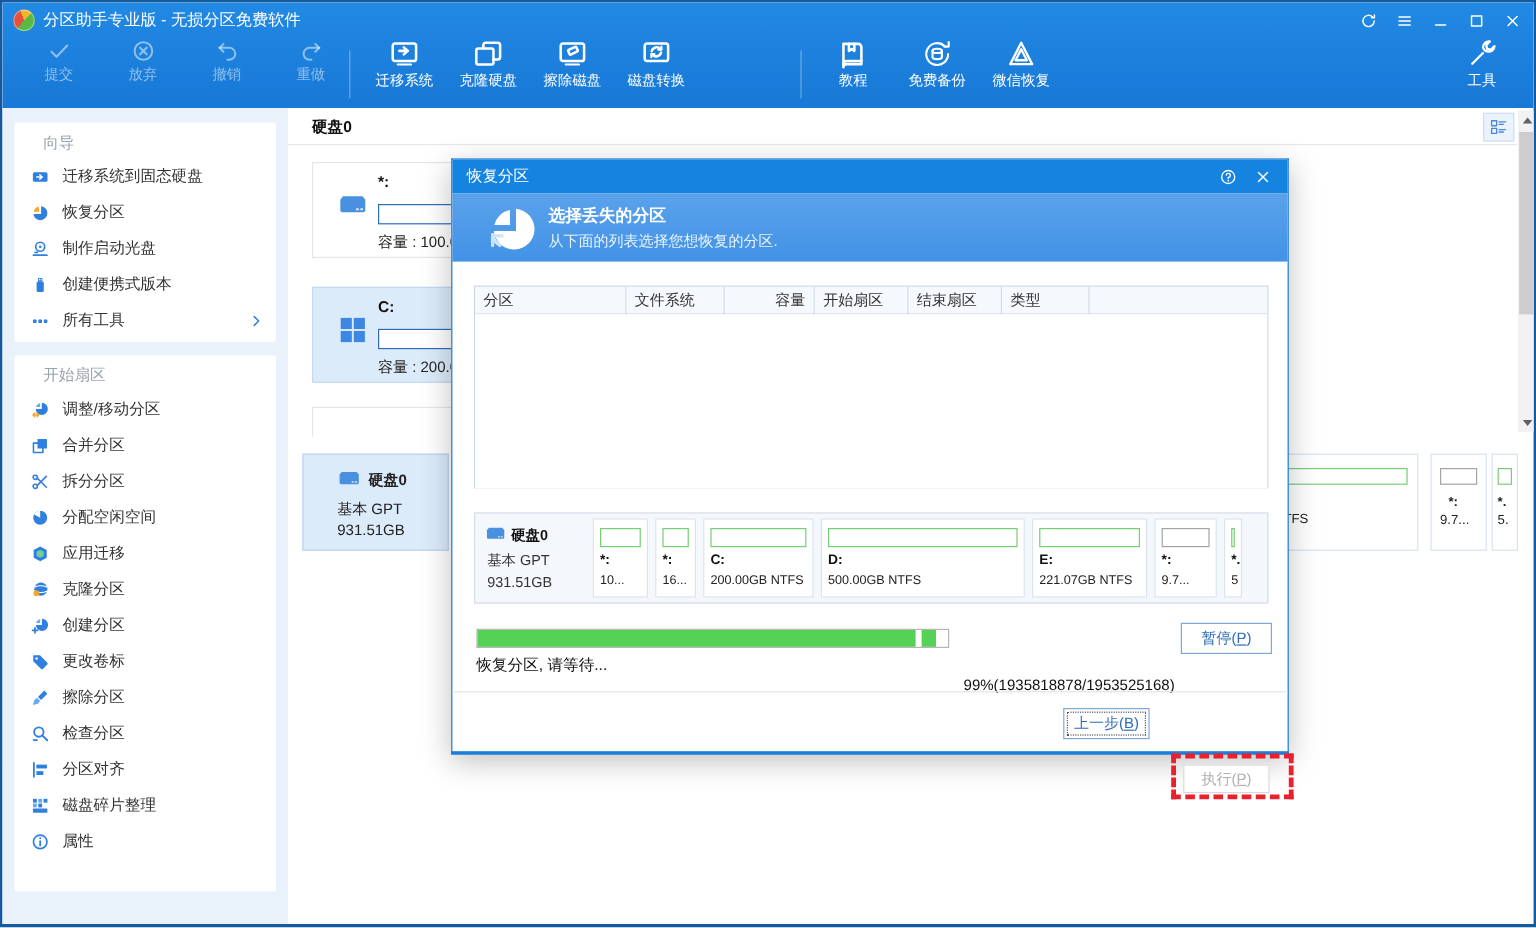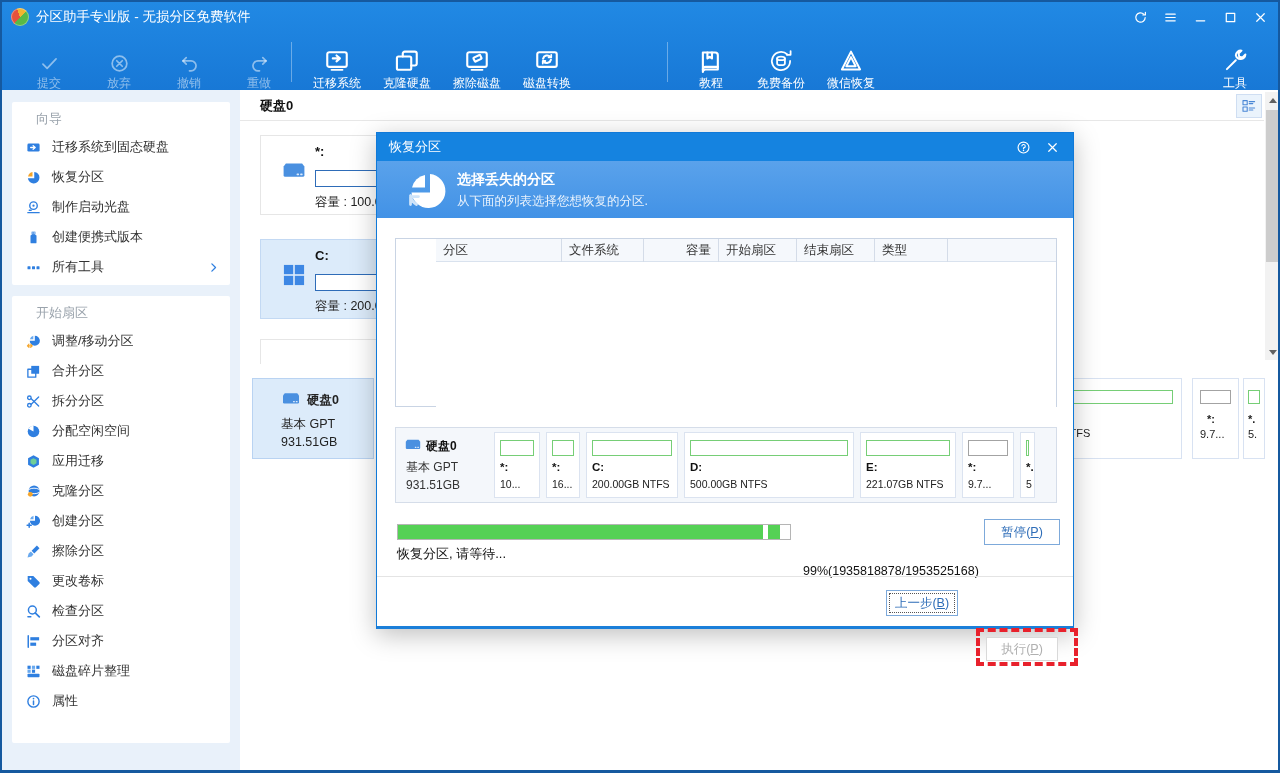--- a/index.html
+++ b/index.html
@@ -14,21 +14,21 @@
   .applogo { position:absolute; left:9px; top:6px; width:18px; height:18px; border-radius:50%;
              background:conic-gradient(from 220deg,#e5533d 0 120deg,#f2b530 120deg 185deg,#58b947 185deg 360deg);
              box-shadow:inset 0 0 0 1px rgba(255,255,255,.35); }
   .apptitle { position:absolute; left:34px; top:0; height:30px; line-height:30px; color:#fff; font-size:13.5px; }
   .wincontrols { position:absolute; right:10px; top:0; height:30px; display:flex; align-items:center; gap:15px; }
   .winbtn { width:15px; height:15px; color:#fff; cursor:pointer; }
   .winbtn svg { display:block; }
 
   .toolbar { position:absolute; left:0; top:30px; right:0; height:58px; }
   .tb-group { position:absolute; top:0; height:58px; display:flex; }
-  .tb-item { width:70px; height:58px; display:flex; flex-direction:column; align-items:center; justify-content:flex-end; color:#fff; cursor:pointer; }
+  .tb-item { width:70px; height:58px; display:flex; flex-direction:column; align-items:center; justify-content:flex-start; color:#fff; cursor:pointer; }
   .tb-item .tb-ico { width:26px; height:26px; margin-bottom:2px; }
   .tb-item .tb-lab { font-size:12px; line-height:14px; white-space:nowrap; }
   .tb-item.small .tb-ico { width:21px; height:21px; }
   .tb-item.disabled { color:rgba(255,255,255,.5); }
   .tb-sep { position:absolute; top:10px; width:1px; height:40px; background:rgba(255,255,255,.35); }
   .tb-right { position:absolute; right:8px; top:0; }
 
   
   .sidebar { position:absolute; left:0; top:88px; width:238px; bottom:0; background:#e9f1fa; }
   .panel { position:absolute; left:10px; width:218px; background:#fff; border-radius:2px; }
@@ -70,21 +70,21 @@
   .dialog { position:absolute; left:374px; top:130px; width:698px; height:497px; background:#fff; z-index:10;
             border:1px solid #1079d8; border-bottom:3px solid #1b7fd9; box-shadow:0 6px 24px rgba(0,0,0,.25); }
   .dlg-titlebar { position:absolute; left:0; top:0; right:0; height:28px; background:#1583e0; }
   .dlg-title { position:absolute; left:12px; top:0; height:28px; line-height:28px; color:#fff; font-size:13px; }
   .dlg-tb-btn { position:absolute; top:7px; width:15px; height:15px; color:#fff; cursor:pointer; }
   .dlg-banner { position:absolute; left:0; top:28px; right:0; height:57px; background:linear-gradient(180deg,#5aa2eb,#4292e6); }
   .dlg-banner .bn-ico { position:absolute; left:30px; top:9px; width:40px; height:40px; }
   .dlg-banner .bn-title { position:absolute; left:80px; top:10px; color:#fff; font-size:14px; font-weight:bold; }
   .dlg-banner .bn-sub { position:absolute; left:80px; top:32px; color:rgba(255,255,255,.88); font-size:12.5px; }
 
-  .dlg-table { position:absolute; left:18px; top:105px; width:662px; height:169px; border:1px solid #c9d4e4;padding-left:40px; }
+  .dlg-table { position:absolute; left:18px; top:105px; width:662px; height:169px; border:1px solid #c9d4e4; }
   .dt-head { display:flex; height:23px; background:#f5f8fc; border-bottom:1px solid #d9e2ee; }
   .dt-hcell { height:23px; line-height:23px; font-size:12.5px; color:#333; padding:0 7px;
               border-right:1px solid #d4dce8; cursor:pointer; white-space:nowrap; overflow:hidden; }
   .dt-hcell.right { text-align:right; }
   .dt-body { height:145px; background:#fff; }
 
   .dlg-strip { position:absolute; left:18px; top:294px; width:662px; height:76px; border:1px solid #d5dde9; background:#f4f7fb;
                display:flex; align-items:center; padding:4px; gap:6px; }
   .ds-info { width:88px; flex:0 0 88px; position:relative; height:66px; }
   .ds-info .di-ico { position:absolute; left:4px; top:4px; width:18px; height:18px; color:#4a90e0; }
@@ -350,31 +350,31 @@
           <div class="s-item">
             <span class="s-ico"><svg viewBox="0 0 16 16" width="100%" height="100%" fill="none" stroke="currentColor" stroke-width="1.3" stroke-linecap="round" stroke-linejoin="round">
                 <path d="M9.6 1.8A5.4 5.4 0 1 1 4.2 7.2h5.4z" fill="currentColor" stroke="none"></path>
                 <path d="M8 5.6V1.9A5.3 5.3 0 0 0 4.3 5.6z" fill="#69a9ee" stroke="none"></path>
                 <path d="M3.4 9.8v4.4M1.2 12h4.4" stroke="#2f7fe0" stroke-width="1.6"></path>
               </svg></span>
             <span class="s-lab">创建分区</span>
           </div>
           <div class="s-item">
             <span class="s-ico"><svg viewBox="0 0 16 16" width="100%" height="100%" fill="none" stroke="currentColor" stroke-width="1.3" stroke-linecap="round" stroke-linejoin="round">
+                <path d="M1.8 2.2h6l6.4 6.4a1.4 1.4 0 0 1 0 2l-3.6 3.6a1.4 1.4 0 0 1-2 0L1.8 7.4z" fill="currentColor" stroke="none"></path>
+                <circle cx="4.8" cy="5" r="1.1" fill="#fff" stroke="none"></circle>
+              </svg></span>
+            <span class="s-lab">更改卷标</span>
+          </div>
+          <div class="s-item">
+            <span class="s-ico"><svg viewBox="0 0 16 16" width="100%" height="100%" fill="none" stroke="currentColor" stroke-width="1.3" stroke-linecap="round" stroke-linejoin="round">
                 <path d="M11.6 1.6l2.8 2.8-5.6 5.6-2.8-2.8z" fill="currentColor" stroke="none"></path>
                 <path d="M5.2 8l2.8 2.8-2 2.4-4.4 1.2 1.2-4.4z" fill="#69a9ee" stroke="none"></path>
               </svg></span>
             <span class="s-lab">擦除分区</span>
-          </div>
-          <div class="s-item">
-            <span class="s-ico"><svg viewBox="0 0 16 16" width="100%" height="100%" fill="none" stroke="currentColor" stroke-width="1.3" stroke-linecap="round" stroke-linejoin="round">
-                <path d="M1.8 2.2h6l6.4 6.4a1.4 1.4 0 0 1 0 2l-3.6 3.6a1.4 1.4 0 0 1-2 0L1.8 7.4z" fill="currentColor" stroke="none"></path>
-                <circle cx="4.8" cy="5" r="1.1" fill="#fff" stroke="none"></circle>
-              </svg></span>
-            <span class="s-lab">更改卷标</span>
           </div>
           <div class="s-item">
             <span class="s-ico"><svg viewBox="0 0 16 16" width="100%" height="100%" fill="none" stroke="currentColor" stroke-width="1.3" stroke-linecap="round" stroke-linejoin="round">
                 <circle cx="6.8" cy="6.4" r="4.2" stroke-width="1.6"></circle>
                 <path d="M9.8 9.4l4.4 4.4" stroke-width="1.8"></path>
                 <path d="M2 13.6h3.2" stroke-width="1.4"></path>
               </svg></span>
             <span class="s-lab">检查分区</span>
           </div>
           <div class="s-item">

